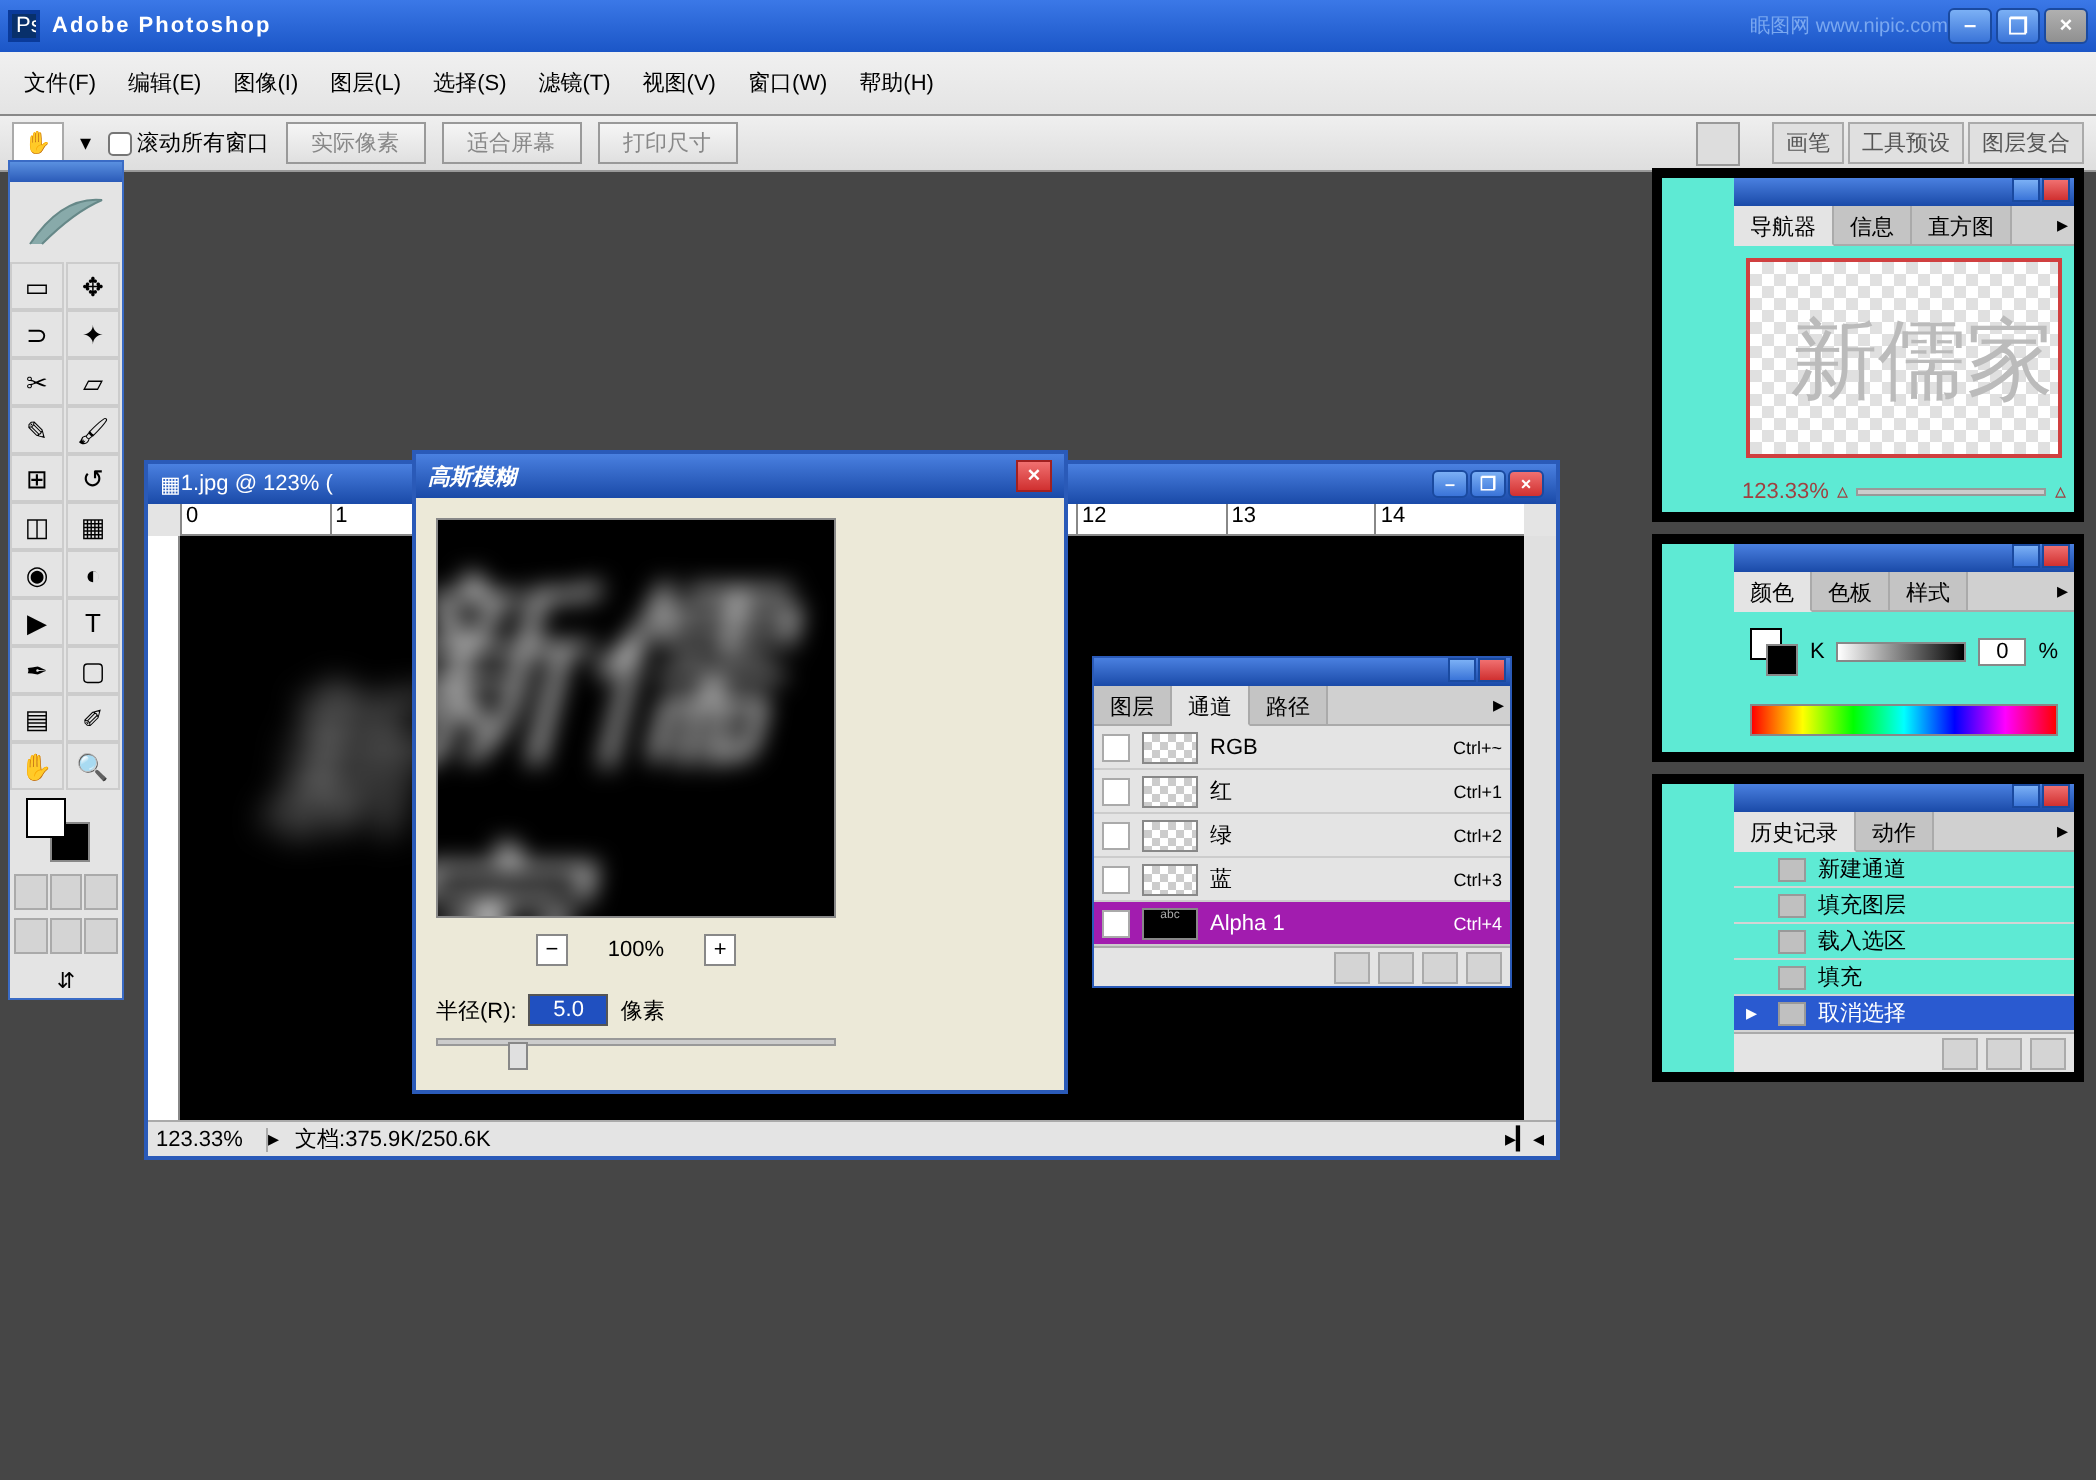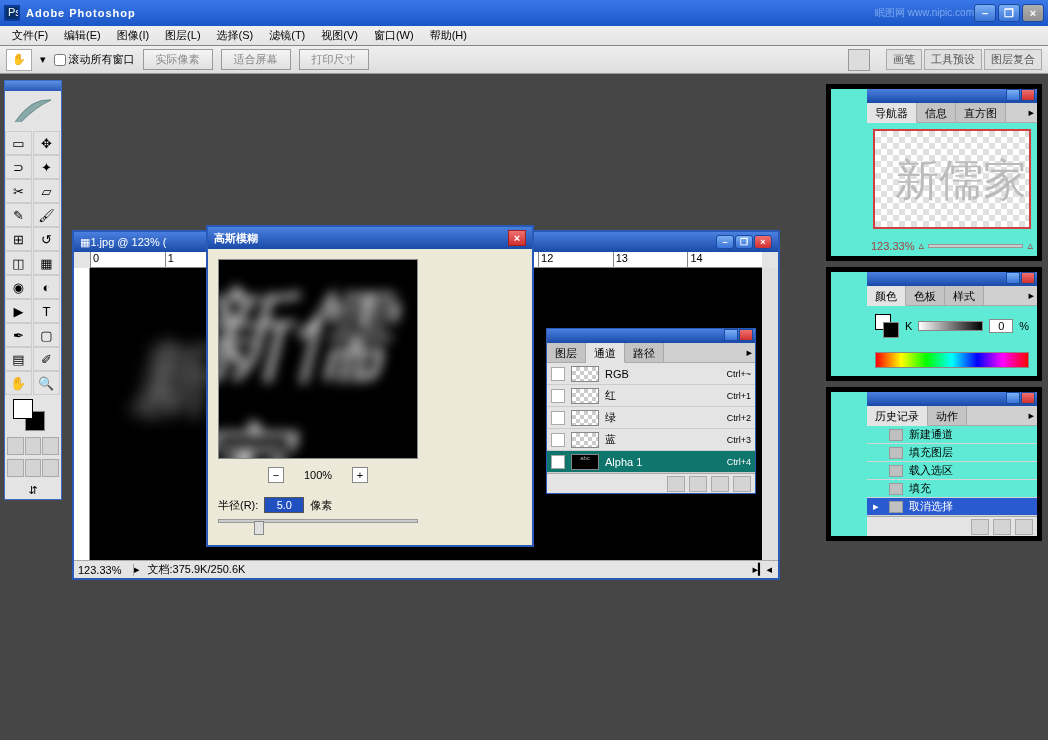--- a/index.html
+++ b/index.html
@@ -8,21 +8,21 @@
 
 .titlebar { background: linear-gradient(#3b78e7,#1b56c7); height: 26px; display: flex; align-items: center; color: #fff; padding: 0 4px; }
 .titlebar .logo { width: 16px; height: 16px; background: #0a3a9a; margin-right: 6px; display: flex; align-items: center; justify-content: center; }
 .titlebar .title { flex: 1; font-weight: bold; letter-spacing: 1px; }
 .titlebar .watermark { color: #7aa8f0; font-size: 10px; margin-left: 10px; }
 .win-btns { display: flex; gap: 2px; }
 .win-btn { width: 22px; height: 18px; background: linear-gradient(#7bb0f5,#3a74d8); border: 1px solid #1a4aa0; border-radius: 3px; display: flex; align-items: center; justify-content: center; color: #fff; font-weight: bold; }
 .win-btn.close { background: linear-gradient(#b0b0b0,#909090); }
 
 
-.menubar { background: linear-gradient(#f0f0f0,#e4e4e4); height: 20px; display: flex; align-items: center; border-bottom: 1px solid #888; padding-left: 4px; }
+.menubar { background: linear-gradient(#f0f0f0,#e4e4e4); height: 32px; display: flex; align-items: center; border-bottom: 1px solid #888; padding-left: 4px; }
 .menu-item { padding: 2px 8px; color: #000; }
 
 
 .optbar { background: linear-gradient(#efefef,#dedede); height: 28px; display: flex; align-items: center; border-bottom: 1px solid #999; padding: 0 6px; gap: 8px; }
 .opt-hand { width: 26px; height: 22px; background: #fff; border: 1px solid #aaa; display: flex; align-items: center; justify-content: center; }
 .opt-check { display: flex; align-items: center; gap: 3px; }
 .opt-check input { width: 12px; height: 12px; }
 .opt-btn { background: linear-gradient(#f5f5f5,#e0e0e0); border: 1px solid #999; padding: 2px 12px; color: #888; }
 .opt-spacer { flex: 1; }
 .opt-icon { width: 22px; height: 22px; background: #ddd; border: 1px solid #999; }
@@ -56,21 +56,21 @@
 .canvas { flex: 1; background: #000; position: relative; overflow: hidden; }
 .canvas-text { position: absolute; color: #999; font-size: 80px; font-family: "KaiTi", serif; filter: blur(8px); left: 40px; top: 60px; font-style: italic; }
 .scroll-v { width: 16px; background: #e0e0e0; }
 .doc-status { height: 18px; background: #e4e4e4; display: flex; align-items: center; border-top: 1px solid #aaa; font-size: 10px; }
 .doc-status .zoom { width: 60px; padding: 0 4px; border-right: 1px solid #aaa; }
 .doc-status .info { padding: 0 8px; }
 
 
 .dialog { position: absolute; left: 206px; top: 225px; width: 328px; background: #ece9d8; border: 2px solid #2a5ab8; z-index: 10; }
 .dlg-title { height: 22px; background: linear-gradient(#4a80e0,#1a4aa8); color: #fff; display: flex; align-items: center; padding: 0 6px; font-weight: bold; }
-.dlg-title .t { flex: 1; }
+.dlg-title .t { flex: 1; font-style: italic; }
 .dlg-close { width: 18px; height: 16px; background: linear-gradient(#f07070,#d03030); border: 1px solid #a02020; display: flex; align-items: center; justify-content: center; color: #fff; font-weight: bold; }
 .dlg-body { padding: 10px; display: flex; gap: 10px; }
 .dlg-preview { width: 200px; }
 .preview-box { width: 200px; height: 200px; background: #000; border: 1px solid #888; position: relative; overflow: hidden; }
 .preview-box .txt { color: #ddd; font-size: 100px; font-family: "KaiTi", serif; filter: blur(6px); position: absolute; left: -30px; top: 10px; font-style: italic; }
 .zoom-row { display: flex; align-items: center; justify-content: center; gap: 20px; margin-top: 8px; }
 .zoom-btn { width: 16px; height: 16px; border: 1px solid #888; display: flex; align-items: center; justify-content: center; background: #fff; }
 .radius-row { display: flex; align-items: center; gap: 6px; margin-top: 14px; }
 .radius-input { width: 40px; background: #2050c0; color: #fff; text-align: center; padding: 1px; border: 1px solid #555; }
 .slider { height: 16px; position: relative; margin-top: 6px; }
@@ -84,21 +84,21 @@
 .panel { position: absolute; background: #e4e4e4; border: 1px solid #2a5ab8; }
 .panel-chans { left: 546px; top: 328px; width: 210px; z-index: 11; }
 .panel-title { height: 14px; background: linear-gradient(#4a80e0,#1a4aa8); display: flex; justify-content: flex-end; padding: 0 2px; gap: 1px; }
 .panel-title .pb { width: 14px; height: 12px; background: linear-gradient(#7bb0f5,#3a74d8); border: 1px solid #1a4aa0; }
 .panel-title .pb.close { background: linear-gradient(#f07070,#d03030); }
 .panel-tabs { height: 20px; background: #d0d0d0; display: flex; border-bottom: 1px solid #aaa; }
 .ptab { padding: 3px 8px; background: #c4c4c4; border-right: 1px solid #aaa; }
 .ptab.active { background: #e4e4e4; border-bottom: 1px solid #e4e4e4; margin-bottom: -1px; }
 .chan-list { background: #e4e4e4; }
 .chan-row { height: 22px; display: flex; align-items: center; border-bottom: 1px solid #ccc; padding: 0 4px; gap: 6px; }
-.chan-row.sel { background: #0f766e; color: #fff; }
+.chan-row.sel { background: #a21caf; color: #fff; }
 .chan-eye { width: 14px; height: 14px; border: 1px solid #aaa; background: #fff; display: flex; align-items: center; justify-content: center; font-size: 9px; }
 .chan-thumb { width: 28px; height: 16px; border: 1px solid #888; background-image: repeating-conic-gradient(#ccc 0 25%, #fff 0 50%); background-size: 8px 8px; }
 .chan-thumb.alpha { background: #000; color: #aaa; font-size: 6px; text-align: center; }
 .chan-name { flex: 1; }
 .chan-key { font-size: 9px; color: inherit; }
 .panel-footer { height: 20px; background: #e4e4e4; border-top: 1px solid #aaa; display: flex; justify-content: flex-end; gap: 4px; padding: 2px 4px; }
 .pf-btn { width: 18px; height: 16px; background: #d4d4d4; border: 1px solid #aaa; }
 
 
 .right-panels { position: absolute; right: 6px; top: 84px; width: 216px; display: flex; flex-direction: column; gap: 6px; }

